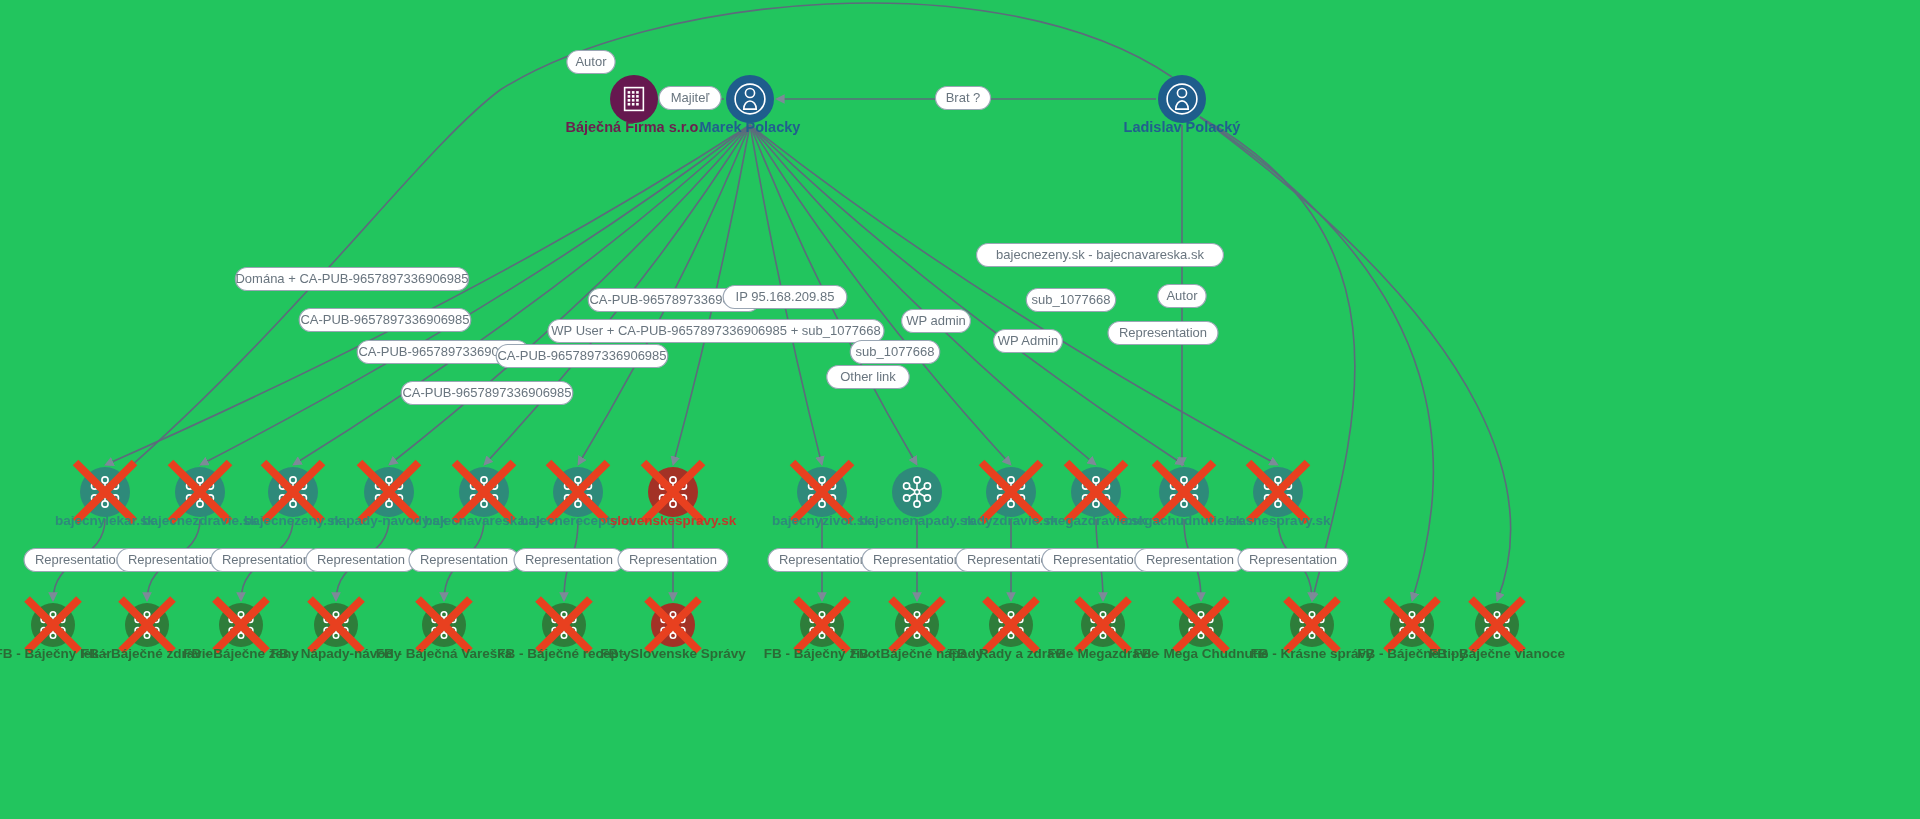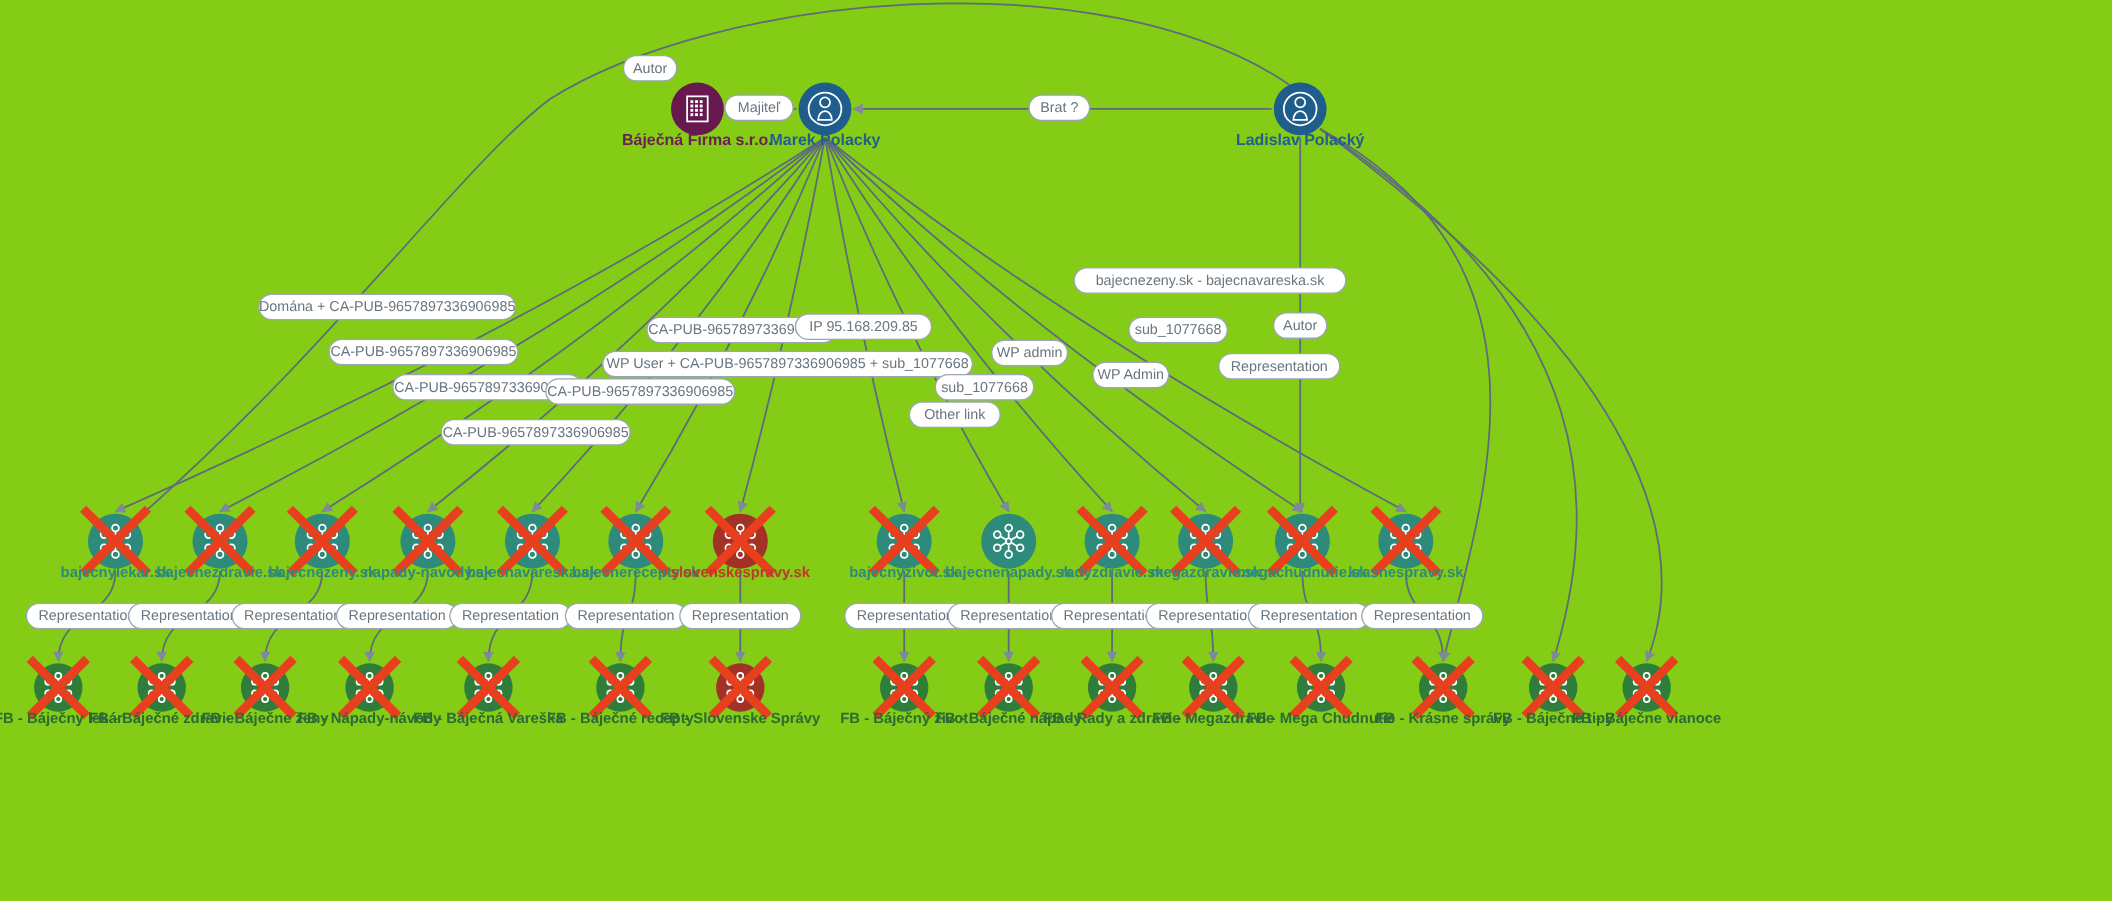--- a/index.html
+++ b/index.html
@@ -6,21 +6,21 @@
     margin: 0; padding: 0;
     background: #ffffff;
     width: 1920px; height: 819px;
     overflow: hidden;
     font-family: "Liberation Sans", sans-serif;
   }
   #canvas {
     position: relative;
     width: 1920px;
     height: 819px;
-    background: #84cc16;
+    background: #22c55e;
   }
   svg#graph {
     position: absolute;
     left: 0; top: 0;
     width: 1920px; height: 819px;
   }
   .edge-path {
     fill: none;
     stroke: #5d6b7c;
     stroke-width: 1.6;

